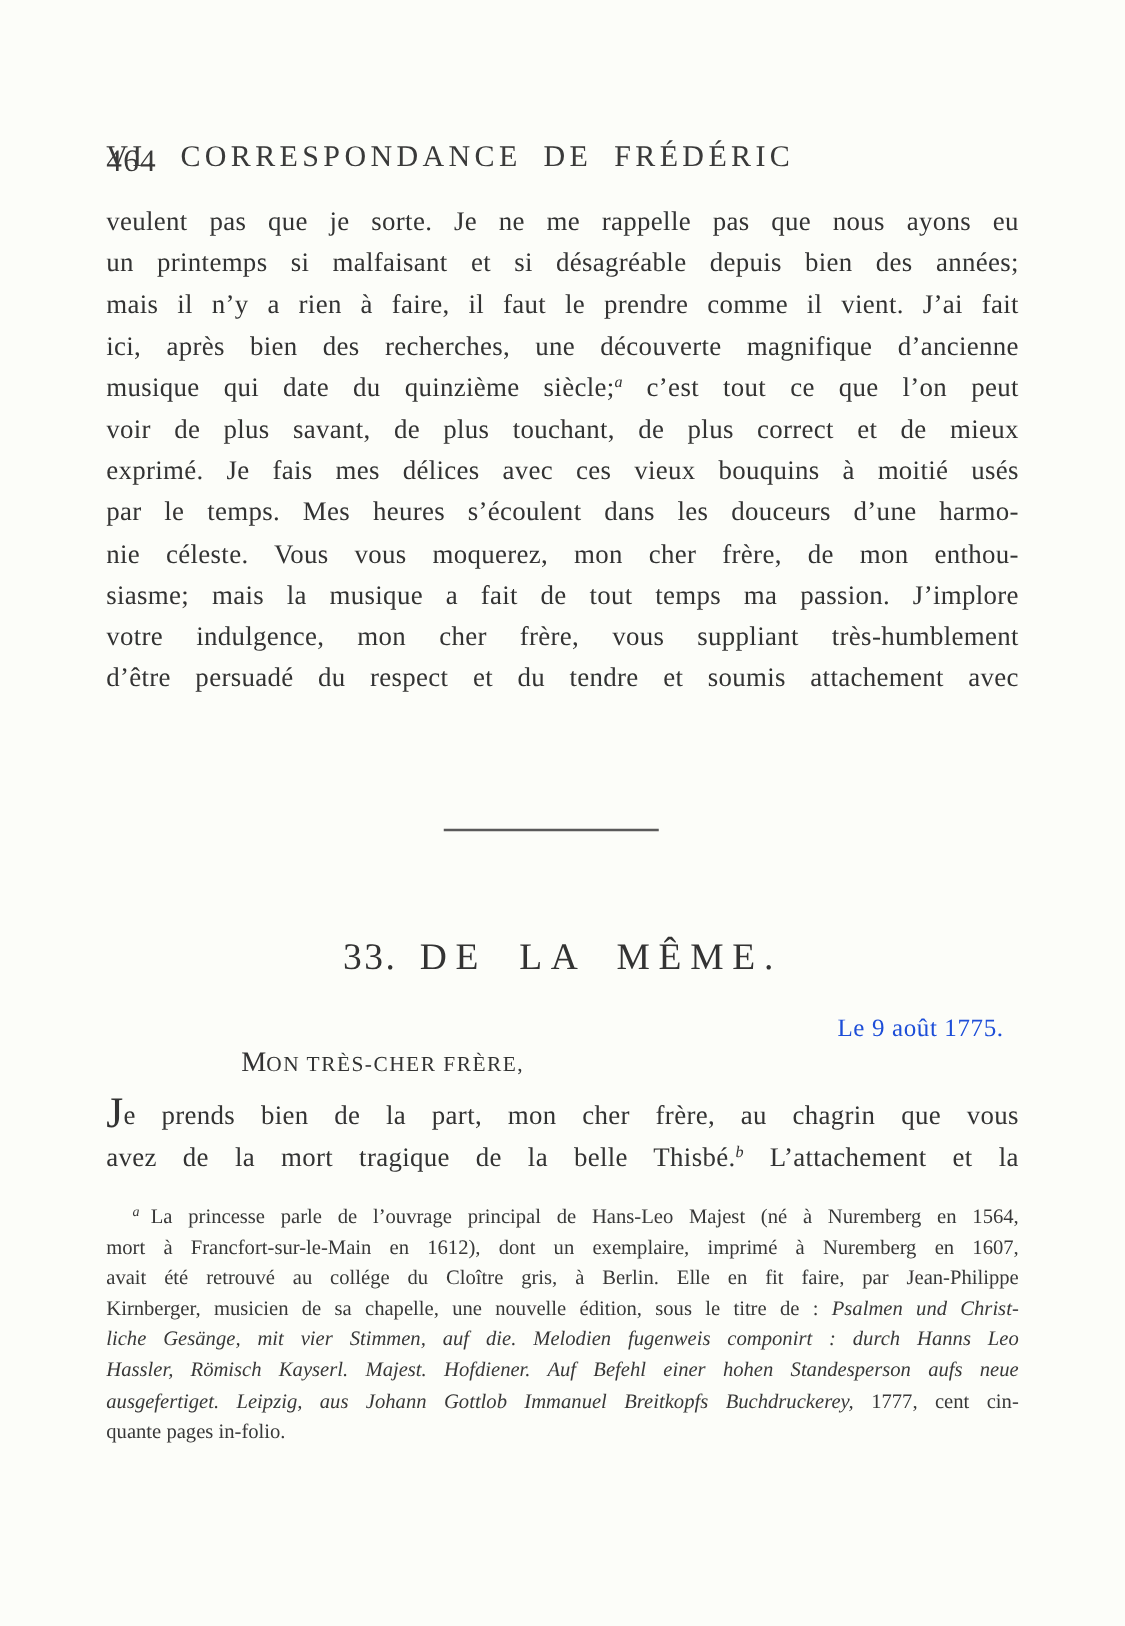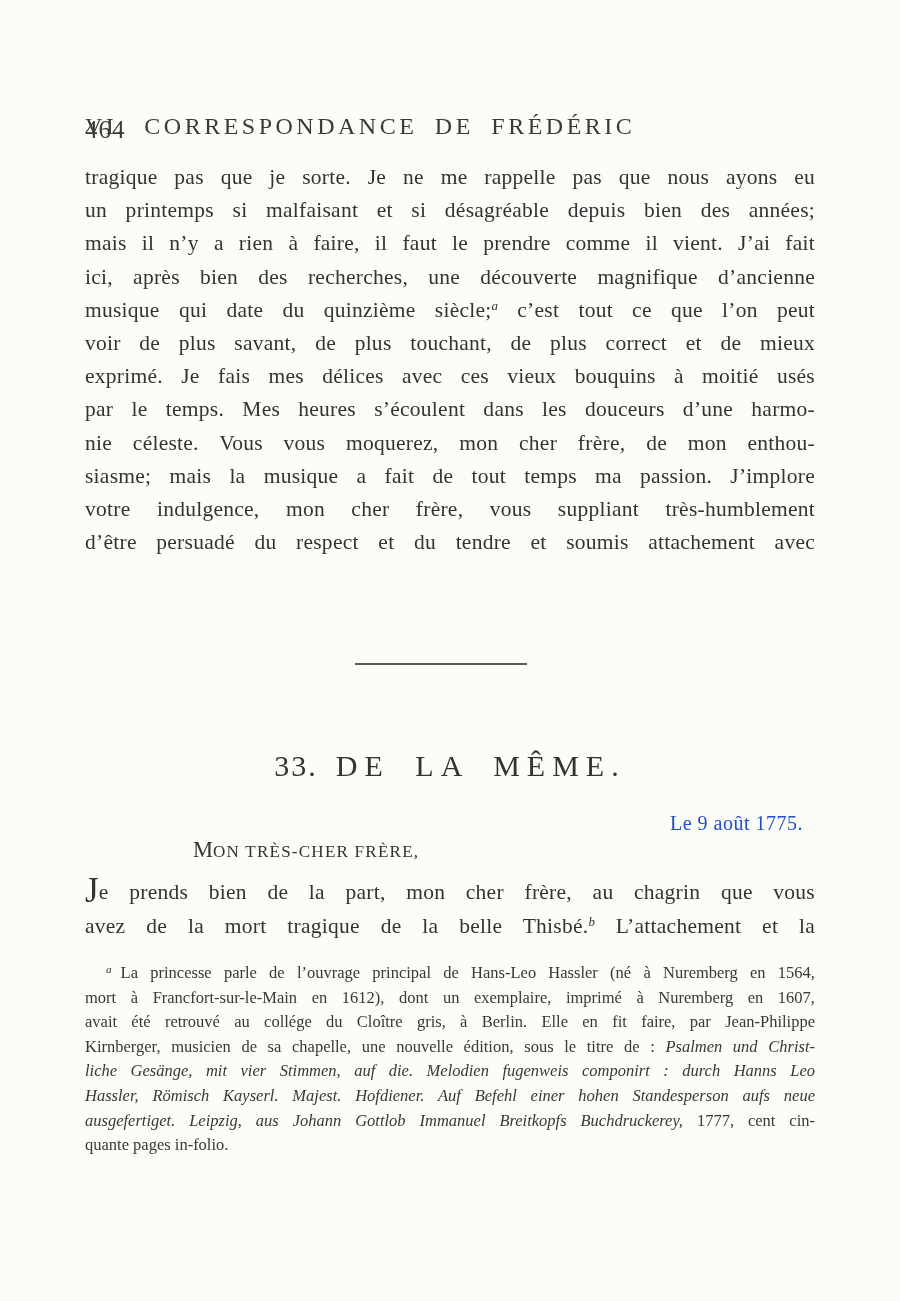--- a/index.html
+++ b/index.html
@@ -173,21 +173,21 @@
 
 <div class="page">
   <div class="content">
 
     <header class="running-head">
       <span class="pagenum">464</span>
       <span class="headtitle">VI. CORRESPONDANCE DE FRÉDÉRIC</span>
     </header>
 
     <section class="para para1">
-      <div class="line">tragique pas que je sorte. Je ne me rappelle pas que nous ayons eu</div>
+      <div class="line">veulent pas que je sorte. Je ne me rappelle pas que nous ayons eu</div>
       <div class="line">un printemps si malfaisant et si désagréable depuis bien des années;</div>
       <div class="line">mais il n’y a rien à faire, il faut le prendre comme il vient. J’ai fait</div>
       <div class="line">ici, après bien des recherches, une découverte magnifique d’ancienne</div>
       <div class="line"><span>musique qui date du quinzième siècle;</span><sup class="supmark">a</sup> <span>c’est tout ce que l’on peut</span></div>
       <div class="line">voir de plus savant, de plus touchant, de plus correct et de mieux</div>
       <div class="line">exprimé. Je fais mes délices avec ces vieux bouquins à moitié usés</div>
       <div class="line">par le temps. Mes heures s’écoulent dans les douceurs d’une harmo-</div>
       <div class="line">nie céleste. Vous vous moquerez, mon cher frère, de mon enthou-</div>
       <div class="line">siasme; mais la musique a fait de tout temps ma passion. J’implore</div>
       <div class="line">votre indulgence, mon cher frère, vous suppliant très-humblement</div>
@@ -205,21 +205,21 @@
     <div class="salutation">
       <span class="cap">M</span><span class="rest">on très-cher frère,</span>
     </div>
 
     <section class="para para2">
       <div class="line"><span class="initial">J</span><span>e prends bien de la part, mon cher frère, au chagrin que vous</span></div>
       <div class="line"><span>avez de la mort tragique de la belle Thisbé.</span><sup class="supmark">b</sup> <span>L’attachement et la</span></div>
     </section>
 
     <section class="footnotes">
-      <div class="fnline indent"><sup class="fnmark">a</sup><span>La princesse parle de l’ouvrage principal de Hans-Leo Hassler (né à Nuremberg en 1564,</span></div>
+      <div class="fnline indent"><sup class="fnmark">a</sup><span>La princesse parle de l’ouvrage principal de Hans-Leo Majest (né à Nuremberg en 1564,</span></div>
       <div class="fnline">mort à Francfort-sur-le-Main en 1612), dont un exemplaire, imprimé à Nuremberg en 1607,</div>
       <div class="fnline">avait été retrouvé au collége du Cloître gris, à Berlin. Elle en fit faire, par Jean-Philippe</div>
       <div class="fnline"><span>Kirnberger, musicien de sa chapelle, une nouvelle édition, sous le titre de :</span> <span class="it">Psalmen und Christ-</span></div>
       <div class="fnline it">liche Gesänge, mit vier Stimmen, auf die. Melodien fugenweis componirt : durch Hanns Leo</div>
       <div class="fnline it">Hassler, Römisch Kayserl. Majest. Hofdiener. Auf Befehl einer hohen Standesperson aufs neue</div>
       <div class="fnline"><span class="it">ausgefertiget. Leipzig, aus Johann Gottlob Immanuel Breitkopfs Buchdruckerey,</span> <span>1777, cent cin-</span></div>
       <div class="fnline last">quante pages in-folio.</div>
     </section>
 
   </div>

